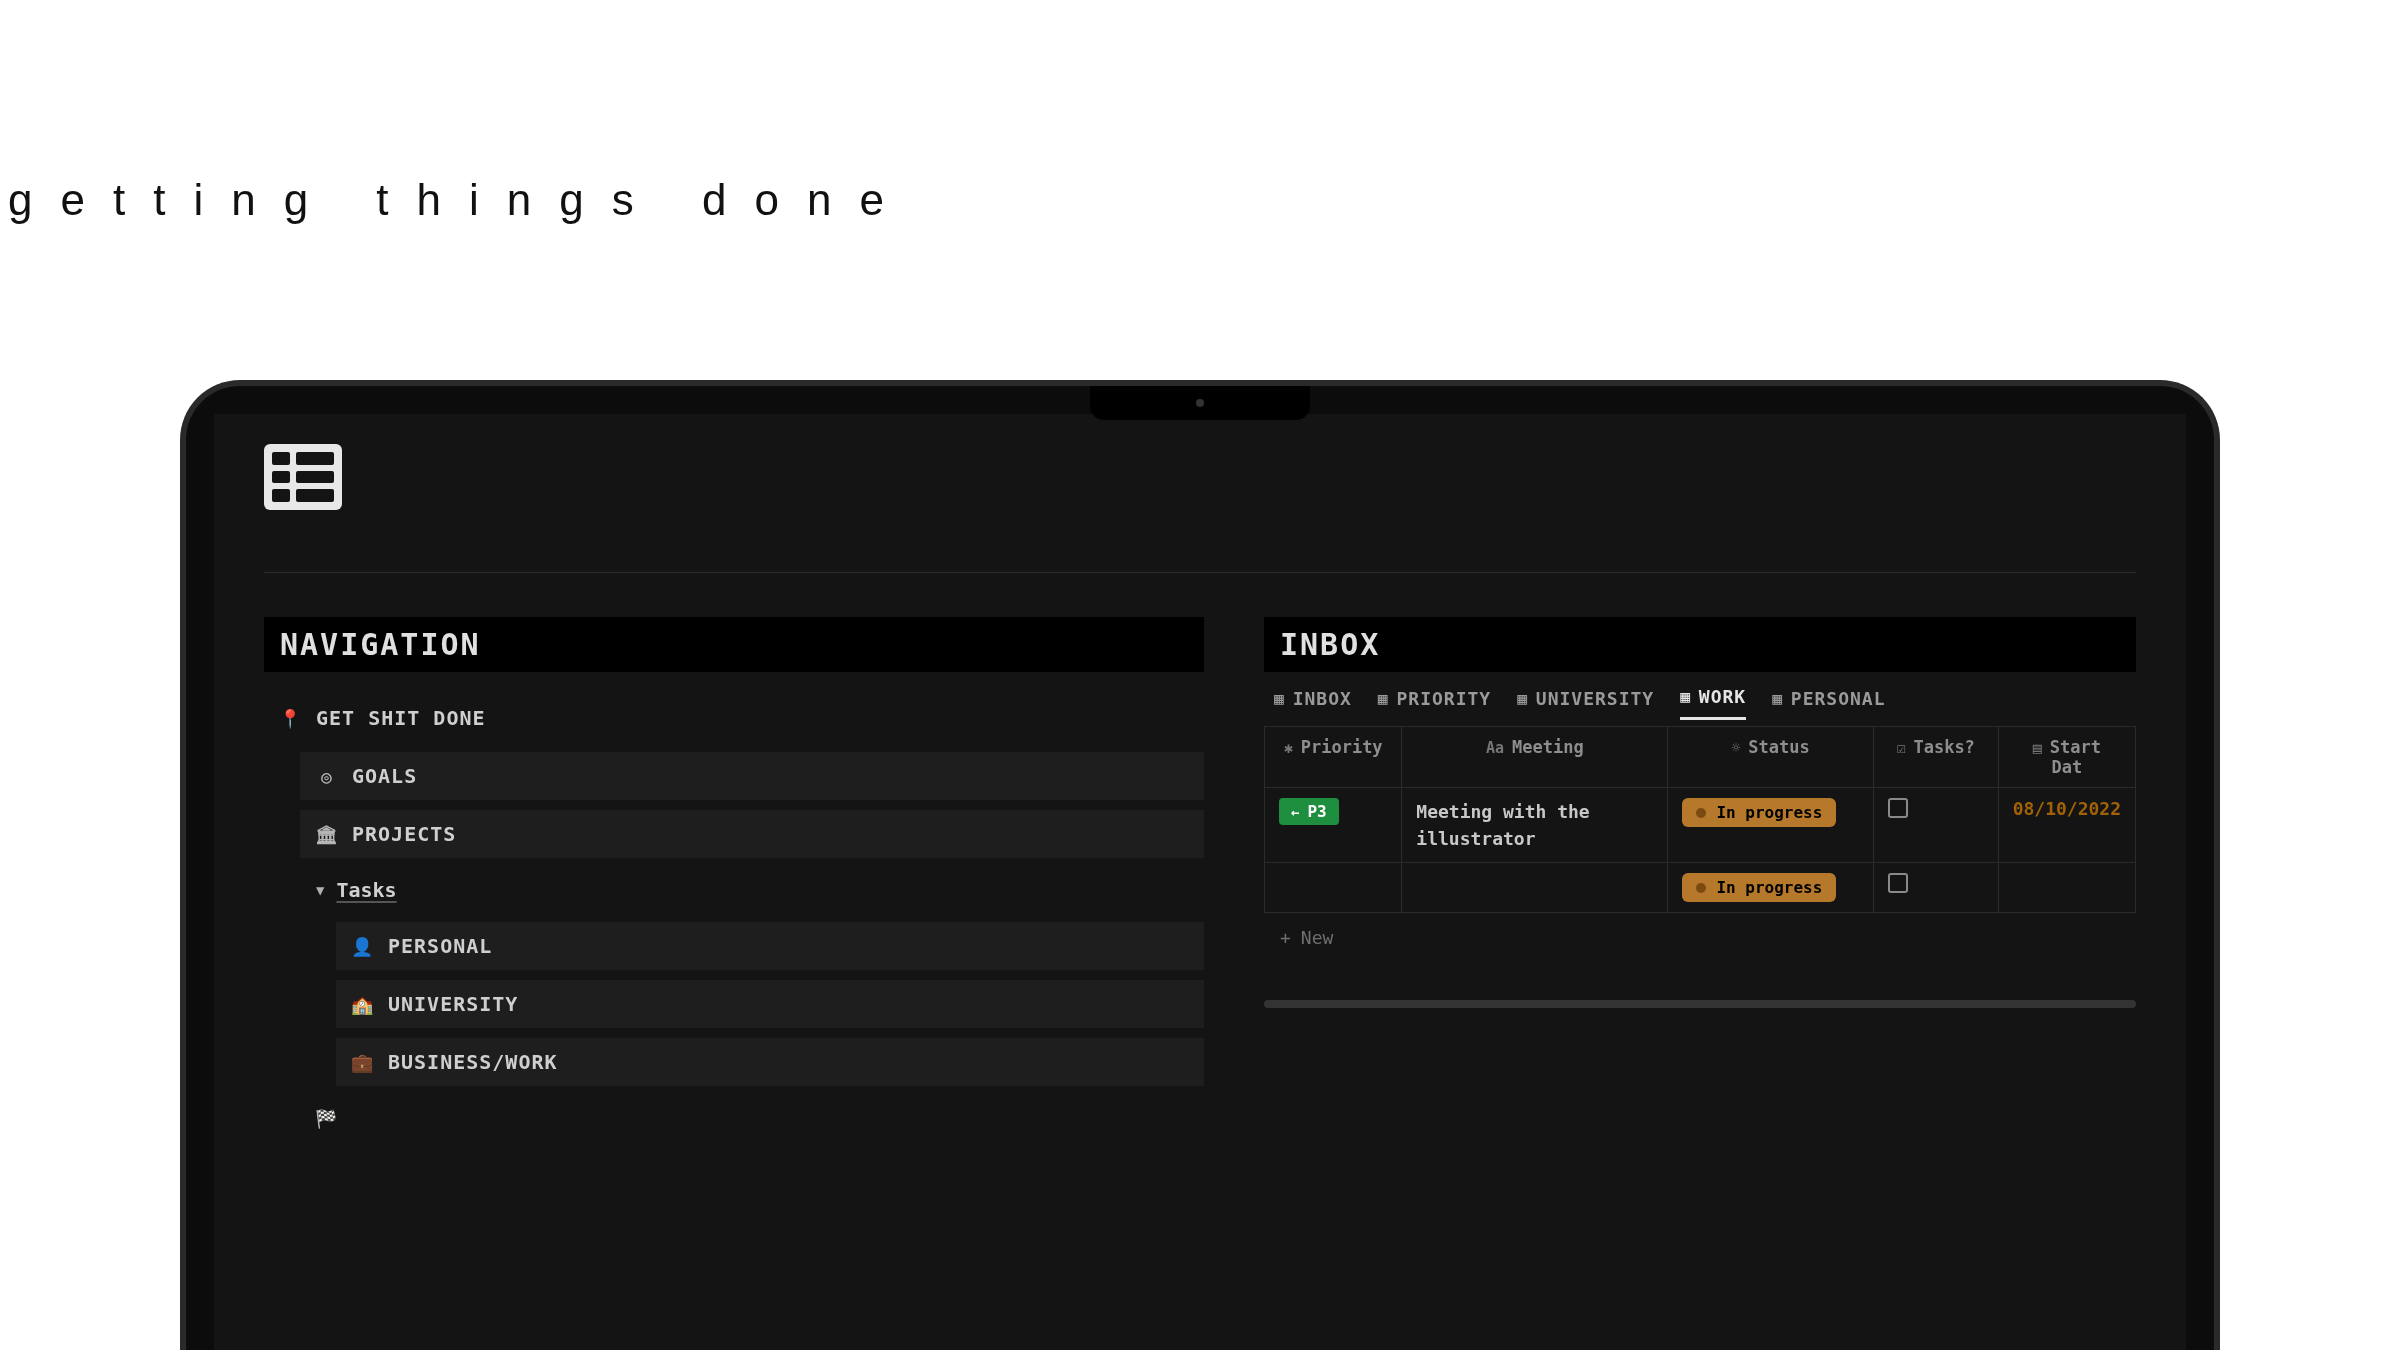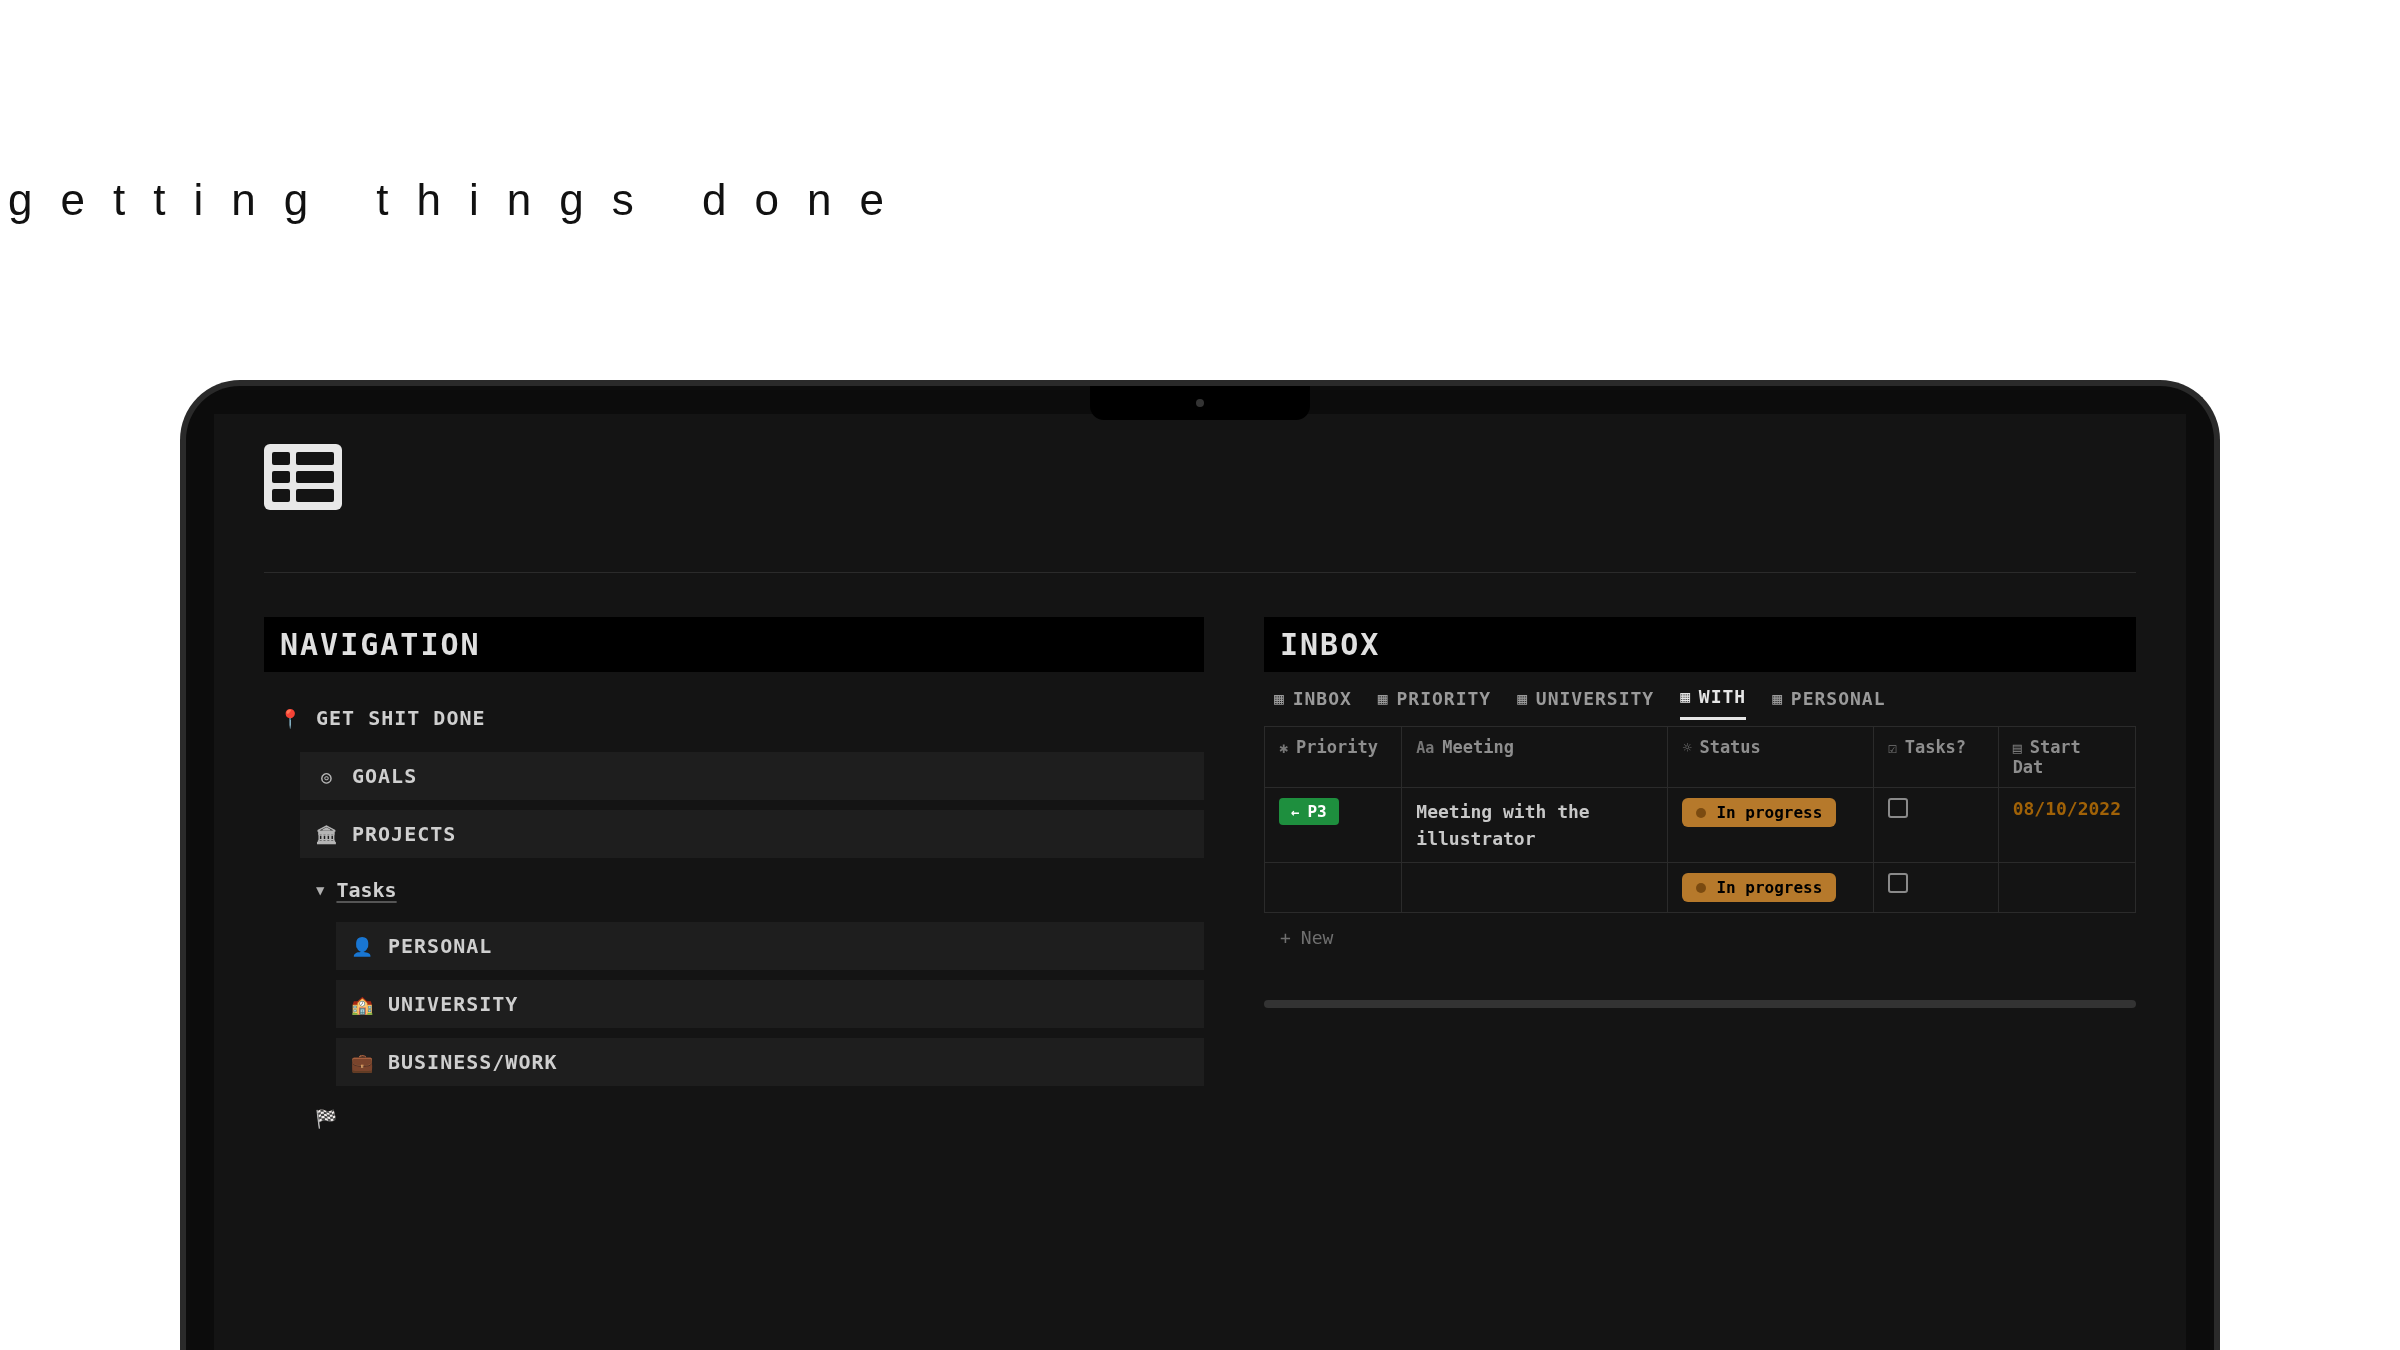--- a/index.html
+++ b/index.html
@@ -182,20 +182,21 @@
     border: 1px solid #2b2b2b;
     padding: 10px 14px;
     text-align: left;
     vertical-align: top;
     color: #c8c8c8;
   }
   .table th {
     color: #8e8e8e;
     font-weight: 600;
     font-size: 17px;
+    text-align: center;
   }
   .th-ic { margin-right: 8px; color:#777; font-size:15px; }
   .prio-badge {
     display: inline-flex;
     align-items: center;
     gap: 8px;
     background: #1e8f3e;
     color: #fff;
     font-weight: 700;
     font-size: 16px;
@@ -326,21 +327,21 @@
           <div class="tab">
             <span class="tic">▦</span>
             <span>PRIORITY</span>
           </div>
           <div class="tab">
             <span class="tic">▦</span>
             <span>UNIVERSITY</span>
           </div>
           <div class="tab active">
             <span class="tic">▦</span>
-            <span>WITH</span>
+            <span>WORK</span>
           </div>
           <div class="tab">
             <span class="tic">▦</span>
             <span>PERSONAL</span>
           </div>
         </div>
 
         <table class="table">
           <thead>
             <tr>

